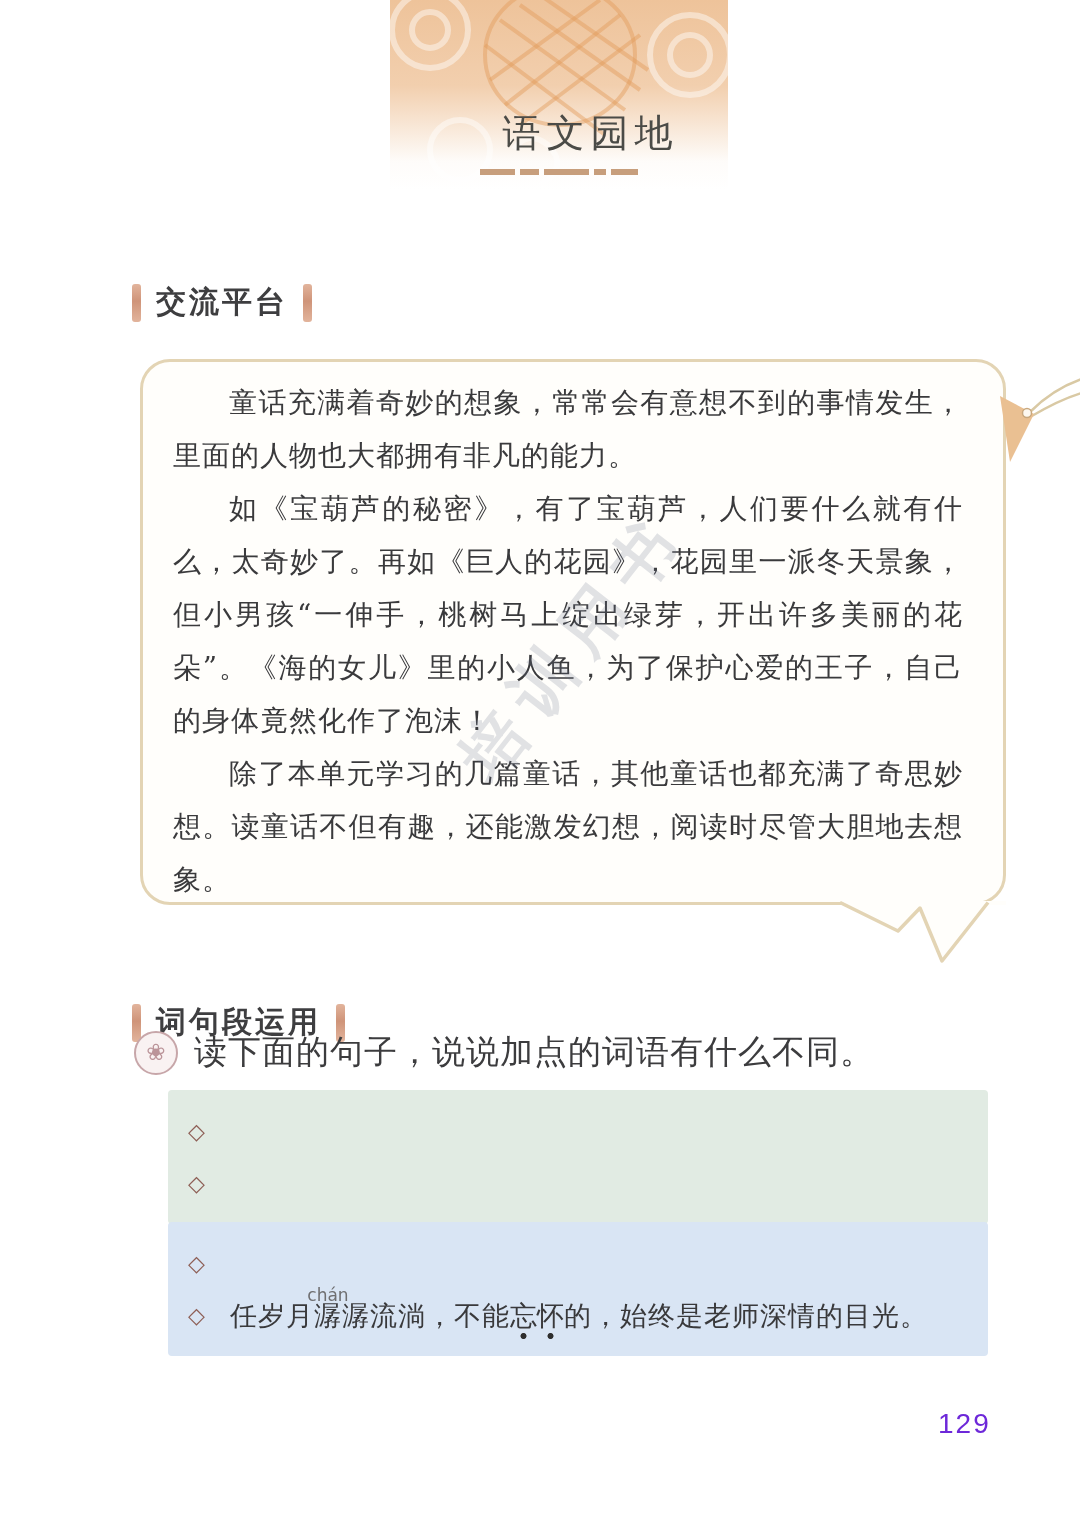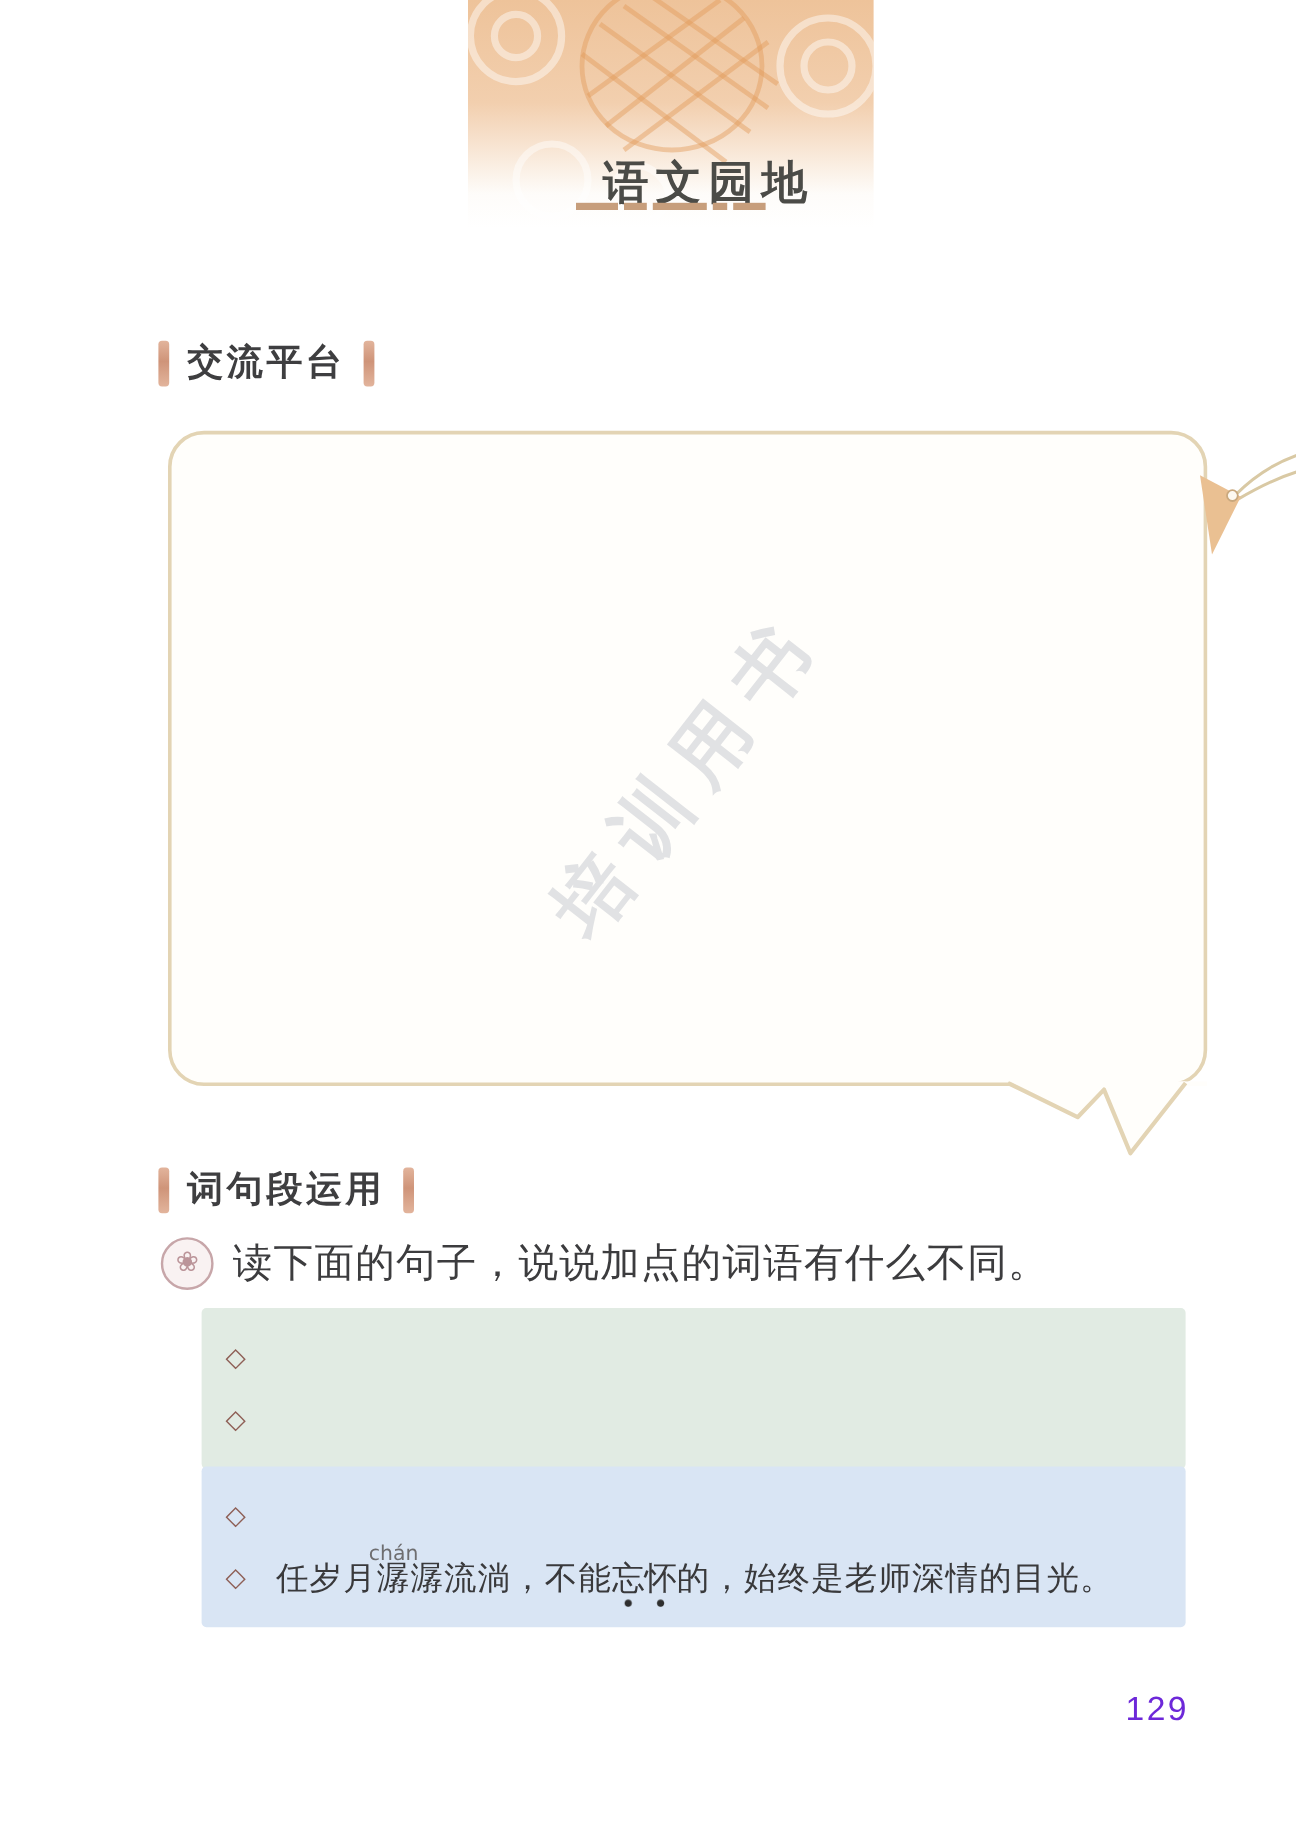--- a/index.html
+++ b/index.html
@@ -4,21 +4,21 @@
 <style>
   html,body{margin:0;padding:0;background:#ffffff;}
   .page{position:relative;width:1080px;height:1527px;background:#ffffff;overflow:hidden;
         font-family:"DejaVu Serif", serif;color:#3a3a3c;}
 
   
   .banner{position:absolute;left:390px;top:0;width:338px;height:190px;
           background:linear-gradient(180deg,#eec39a 0%,#f2cfae 45%,rgba(250,242,233,0.25) 85%,rgba(255,255,255,0) 100%);}
   .banner svg{position:absolute;left:0;top:0;}
   .page-title{position:absolute;left:390px;top:108px;width:401px;text-align:center;
-              font-size:38px;letter-spacing:6px;color:#4b4b47;font-weight:700;margin-top:19px;}
+              font-size:38px;letter-spacing:6px;color:#4b4b47;font-weight:400;}
   .title-underline{position:absolute;left:480px;top:169px;width:158px;height:6px;display:flex;gap:5px;}
   .title-underline div{height:6px;background:#c79e7c;}
   .tu1{width:36px;}.tu2{width:20px;}.tu3{width:46px;}.tu4{width:12px;}.tu5{width:28px;}
 
   
   .sec-header{position:absolute;left:132px;display:flex;align-items:center;gap:15px;}
   .sec-bar{width:9px;height:38px;border-radius:3px;
            background:linear-gradient(180deg,#e2b49c 0%,#cf9479 45%,#e2b49c 100%);}
   .sec-label{font-family:"DejaVu Sans", sans-serif;font-weight:bold;font-size:30px;
              letter-spacing:3px;color:#3e3e40;}
@@ -89,37 +89,42 @@
       <div class="tu5"></div>
   </div>
 
   <div class="sec-header" style="top:282px;">
     <div class="sec-bar"></div>
     <div class="sec-label">交流平台</div>
     <div class="sec-bar"></div>
   </div>
 
   <div class="bubble">
+    <div class="bubble-text">
+      <p>童话充满着奇妙的想象，常常会有意想不到的事情发生，里面的人物也大都拥有非凡的能力。</p>
+      <p>如《宝葫芦的秘密》，有了宝葫芦，人们要什么就有什么，太奇妙了。再如《巨人的花园》，花园里一派冬天景象，但小男孩“一伸手，桃树马上绽出绿芽，开出许多美丽的花朵”。《海的女儿》里的小人鱼，为了保护心爱的王子，自己的身体竟然化作了泡沫！</p>
+      <p>除了本单元学习的几篇童话，其他童话也都充满了奇思妙想。读童话不但有趣，还能激发幻想，阅读时尽管大胆地去想象。</p>
+    </div>
     <div class="watermark">培训用书</div>
   </div>
 
   <svg class="tail-svg" width="170" height="66" viewBox="0 0 170 66">
     <path d="M2 0 L168 0 L168 4 L119 4 Z" fill="#fffefb" stroke="none"></path>
     <path d="M2 0 L60 30 L82 7 L104 60 L150 0 Z" fill="#fffefb" stroke="none"></path>
     <path d="M2 1.5 L60 30 L82 7 L104 60 L150 1.5" fill="none" stroke="#e3d4b4" stroke-width="3.5" stroke-linejoin="round"></path>
   </svg>
 
   <svg class="tag-svg" width="95" height="105" viewBox="0 0 95 105">
     <path d="M40 44 C 58 26, 76 16, 95 10" fill="none" stroke="#d9c9a4" stroke-width="2.5"></path>
     <path d="M40 49 C 62 36, 80 28, 95 24" fill="none" stroke="#d9c9a4" stroke-width="2.5"></path>
     <polygon points="10,28 44,46 20,94" fill="#eac092"></polygon>
     <circle cx="37" cy="45" r="4.5" fill="#fdf8f0" stroke="#c9a87e" stroke-width="1.5"></circle>
   </svg>
 
-  <div class="sec-header" style="top:971px;">
+  <div class="sec-header" style="top:1002px;">
     <div class="sec-bar"></div>
     <div class="sec-label">词句段运用</div>
     <div class="sec-bar"></div>
   </div>
 
   <div class="instruction-row">
     <div class="ornament">❀</div>
     <div class="instruction-text">读下面的句子，说说加点的词语有什么不同。</div>
   </div>
 

